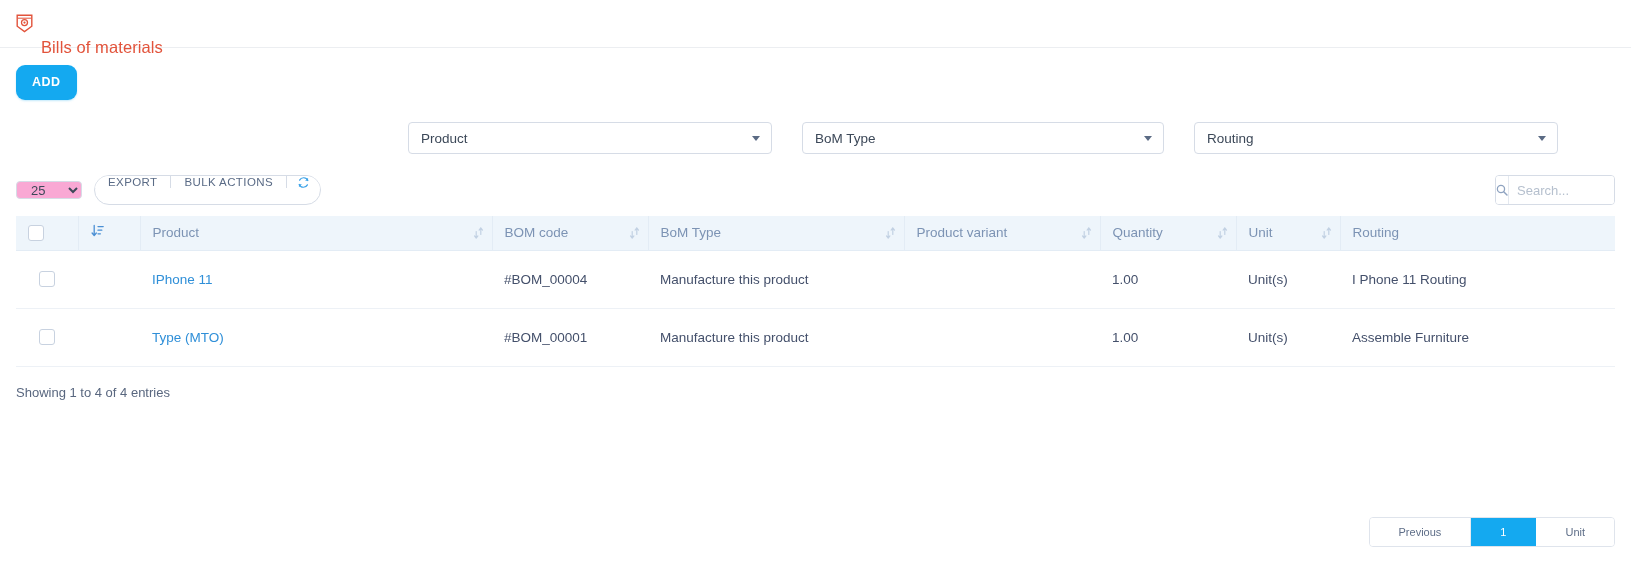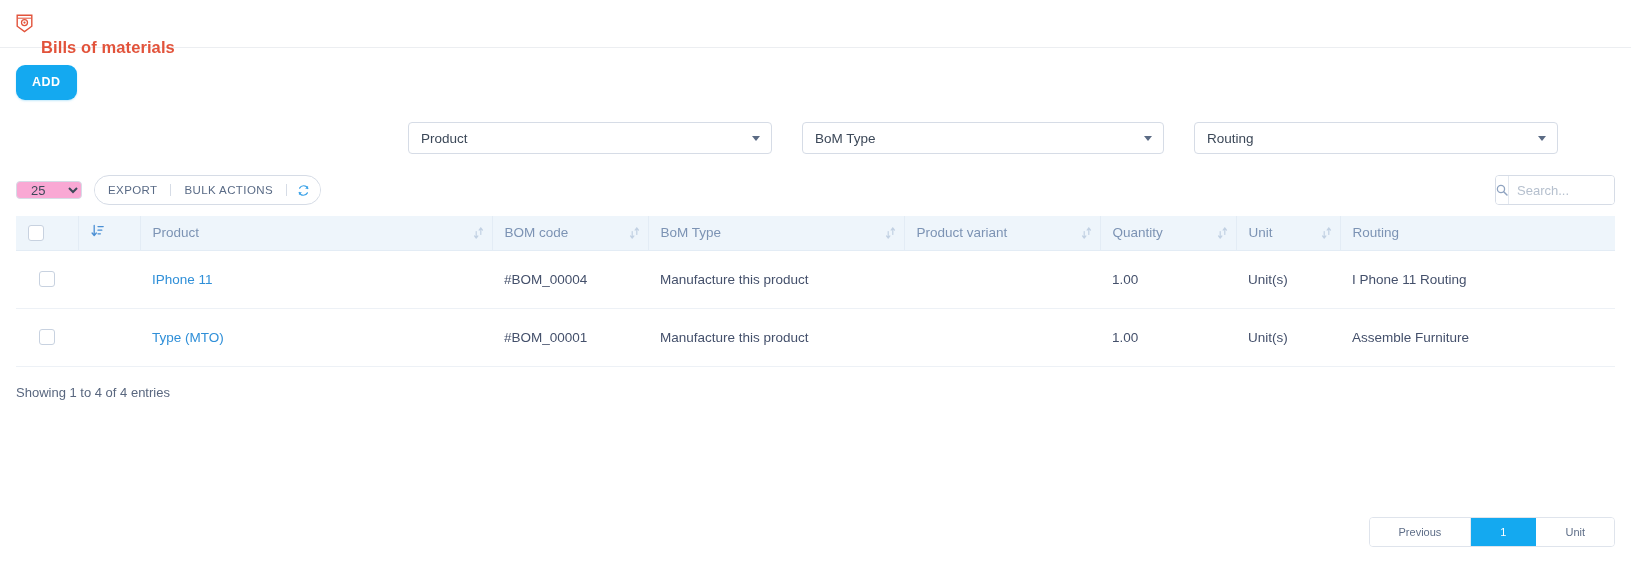--- a/index.html
+++ b/index.html
@@ -30,21 +30,21 @@
     width: 17px;
     height: 19px;
     margin-right: 8px;
     flex: 0 0 auto;
     display: block;
   }
   .page-title {
     font-size: 16.5px;
     color: #e4572e;
     letter-spacing: .1px;
-    font-weight: 700;
+    font-weight: 400;
     white-space: nowrap;
     margin-top: 48px;
   }
   .page-title.red { color: #e2533b; }
 
   
   .add-row {
     padding: 17px 0 0 16px;
     height: 66px;
   }
@@ -117,21 +117,21 @@
     background: #f9a8d4;
     font-size: 13px;
     color: #3c4858;
     padding: 0 6px 0 10px;
     font-family: "Liberation Sans", sans-serif;
     cursor: pointer;
     margin-right: 12px;
   }
   .btn-group {
     display: flex;
-    align-items: center;
+    align-items: flex-start;
     border: 1px solid #d6dce6;
     border-radius: 15px;
     overflow: hidden;
     height: 30px;
     background: #fff;
   }
   .btn-group > button {
     background: #fff;
     border: none;
     border-right: 1px solid #d6dce6;

